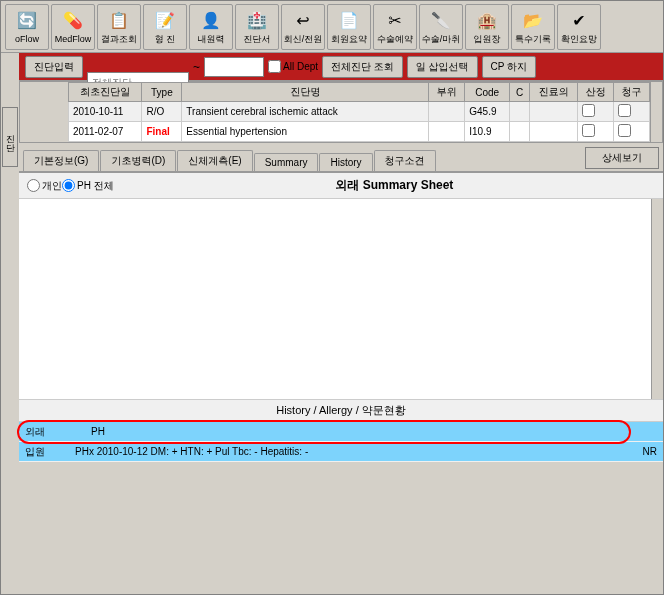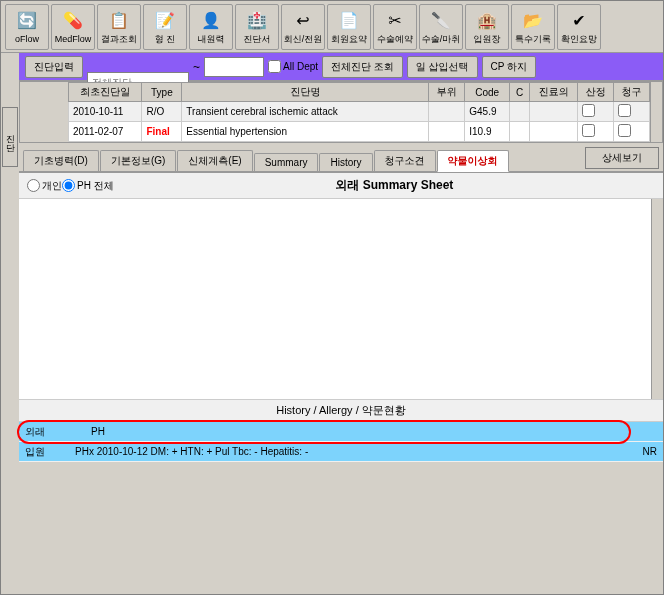--- a/index.html
+++ b/index.html
@@ -42,21 +42,21 @@
       height: 24px;
       display: flex;
       align-items: center;
       justify-content: center;
       font-size: 16px;
     }
     .toolbar-label { font-size: 9px; line-height: 1.1; }
 
     
     .toolbar2 {
-      background: #8b5cf6;
+      background: #b91c1c;
       height: 28px;
       display: flex;
       align-items: center;
       padding: 2px 6px;
       gap: 4px;
       border-bottom: 1px solid #999;
     }
     .toolbar2 button {
       height: 22px;
       padding: 0 8px;
@@ -383,27 +383,26 @@
                   <td><input type="checkbox" style=""></td>
                 </tr>
               </tbody>
             </table>
           </div>
           <div class="table-scrollbar"></div>
         </div>
       </div>
 
       <div class="tabs-row">
+        <div class="tab">기본정보(G)</div>
         <div class="tab">기초병력(D)</div>
-        <div class="tab">기본정보(G)</div>
         <div class="tab">신체계측(E)</div>
         <div class="tab">Summary</div>
         <div class="tab">History</div>
         <div class="tab">청구소견</div>
-        <div class="tab active highlight">약물이상회</div>
         <div class="tab-spacer"></div>
         <button class="detail-btn">상세보기</button>
       </div>
 
       <div class="content-header">
         <div class="radio-group">
           <label style="display:flex;align-items:center;gap:2px;">
             <input type="radio" name="scope" style="">
             <span>개인</span>
           </label>

